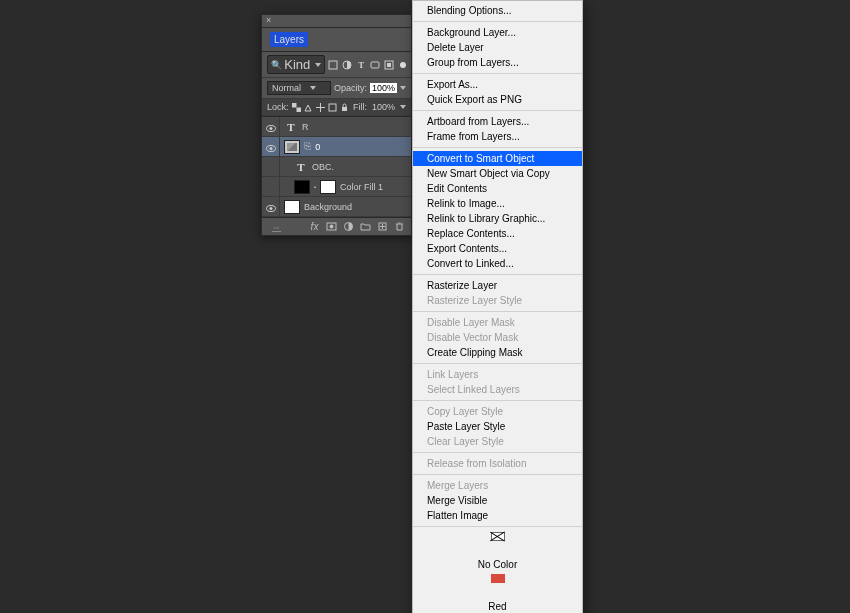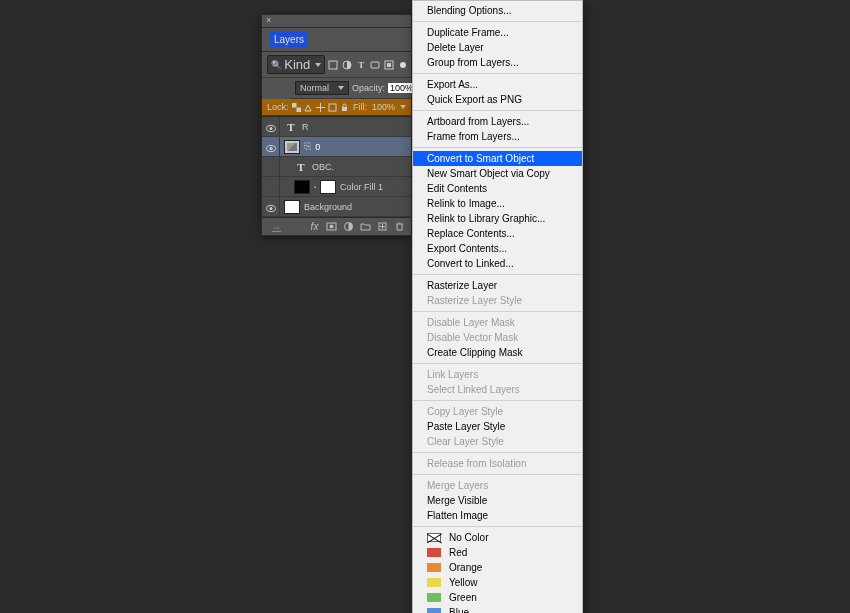--- a/index.html
+++ b/index.html
@@ -47,22 +47,22 @@
   }
 
   .filter-row, .blend-row, .lock-row {
     display: flex;
     align-items: center;
     padding: 3px 5px;
     gap: 3px;
     border-bottom: 1px solid #3a3a3a;
   }
   .filter-row { background: #535353; }
-  .blend-row { background: #535353; margin-left: 28px; }
-  .lock-row  { background: #a16207; font-size: 9px; }
+  .blend-row { background: #535353; }
+  .lock-row  { background: #404040; font-size: 9px; }
 
   .kind-search {
     display: flex;
     align-items: center;
     background: #3a3a3a;
     border: 1px solid #222;
     border-radius: 2px;
     padding: 1px 3px;
     gap: 2px;
   }
@@ -160,23 +160,24 @@
     line-height: 12px;
     white-space: nowrap;
     cursor: default;
   }
   .cm-item.disabled { color: #9a9a9a; }
   .cm-item.highlight { background: #0a5fff; color: #fff; }
   .cm-sep { height: 1px; background: #d0d0d0; margin: 3px 0; }
   .cm-color-row {
     display: flex;
     align-items: center;
-    gap: 8px;
+    gap: 18px;
     padding: 1.5px 14px;
     line-height: 12px;
+    flex-direction: column;
   }
   .swatch { width: 14px; height: 9px; flex-shrink: 0; }
   .swatch.none { background: #fff; position: relative; border: 1px solid #666; }
   .swatch.none::before, .swatch.none::after {
     content: ""; position: absolute; background: #000; height: 1px; width: 140%; left: -20%; top: 50%;
   }
   .swatch.none::before { transform: rotate(32deg); }
   .swatch.none::after { transform: rotate(-32deg); }
 </style>
 </head>
@@ -355,21 +356,21 @@
         <svg viewBox="0 0 11 11">
           <path d="M2 3 h7 M3 3 v6 h5 v-6 M4.5 2 h2" fill="none" stroke="#bbb"></path>
         </svg>
       </span>
   </div>
 </div>
 
 <div class="context-menu" id="context-menu">
     <div class="cm-item">Blending Options...</div>
     <div class="cm-sep"></div>
-    <div class="cm-item">Duplicate Frame...</div>
+    <div class="cm-item">Background Layer...</div>
     <div class="cm-item">Delete Layer</div>
     <div class="cm-item">Group from Layers...</div>
     <div class="cm-sep"></div>
     <div class="cm-item">Export As...</div>
     <div class="cm-item">Quick Export as PNG</div>
     <div class="cm-sep"></div>
     <div class="cm-item">Artboard from Layers...</div>
     <div class="cm-item">Frame from Layers...</div>
     <div class="cm-sep"></div>
     <div class="cm-item highlight">Convert to Smart Object</div>

